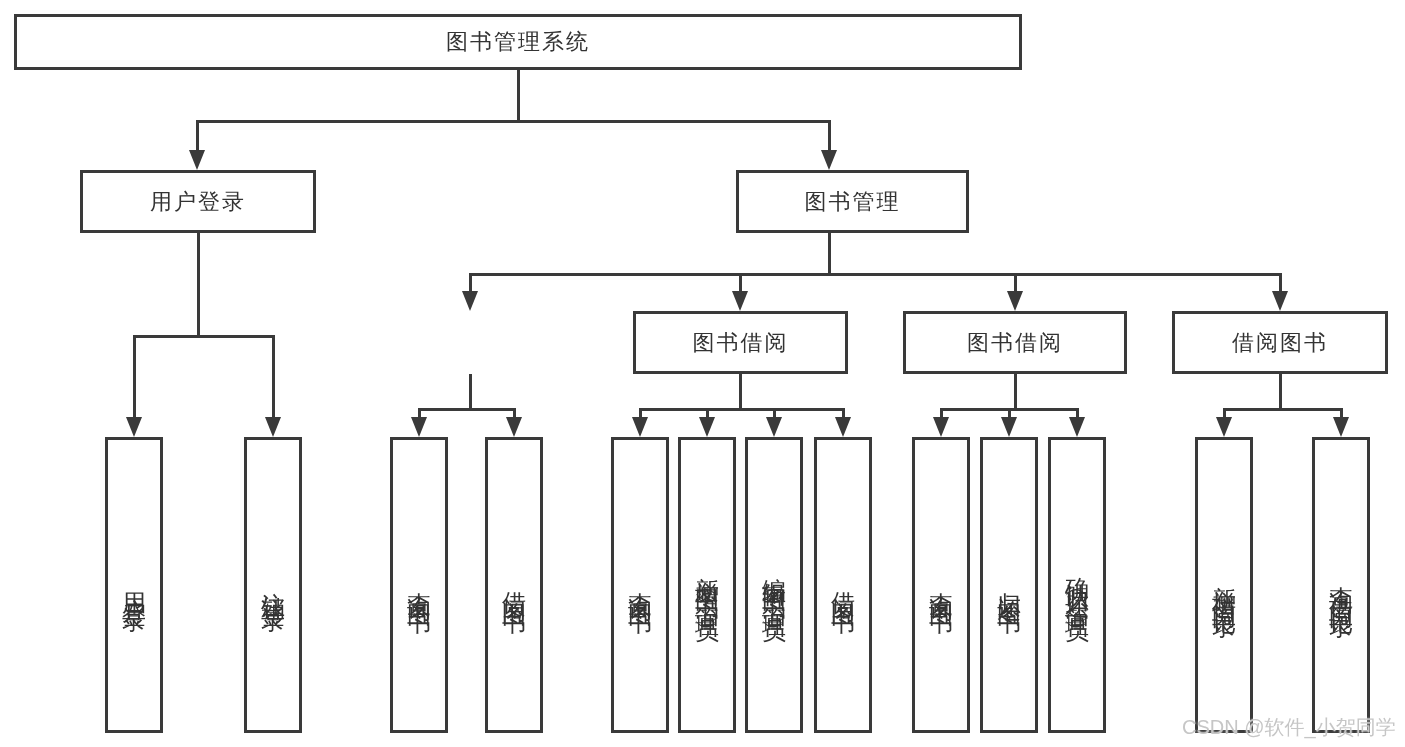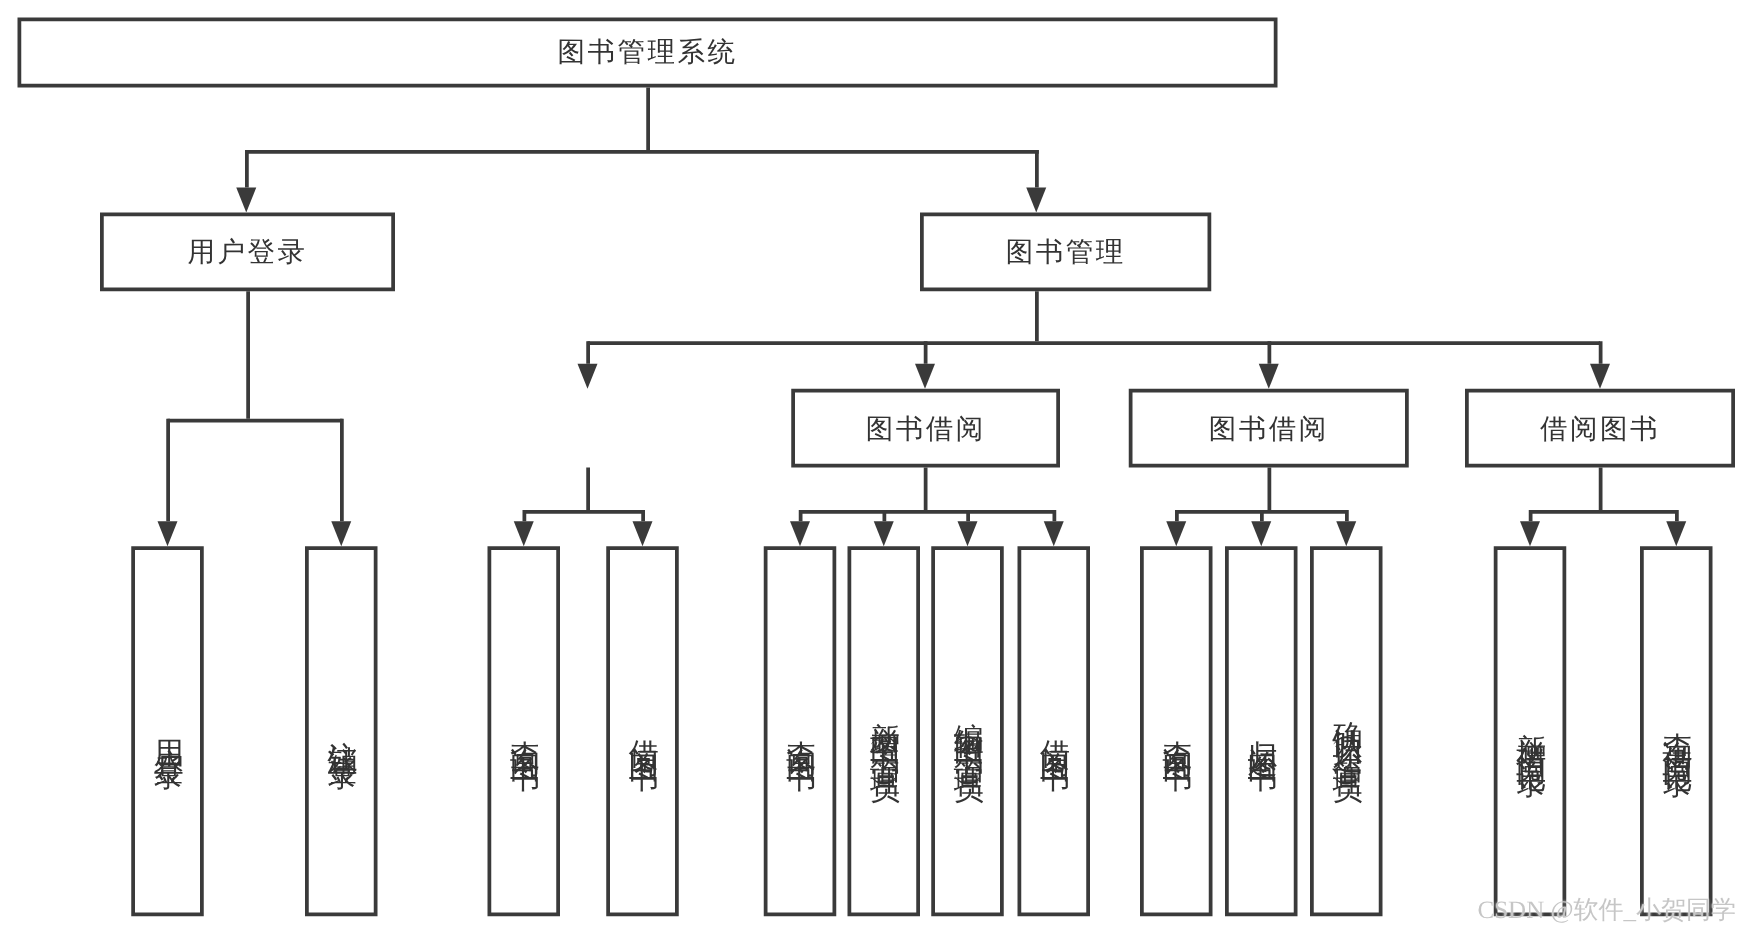--- a/index.html
+++ b/index.html
@@ -35,21 +35,20 @@
   .ah{
     position:absolute;width:0;height:0;
     border-left:8px solid transparent;
     border-right:8px solid transparent;
     border-top:20px solid var(--line);
   }
   .watermark{
     position:absolute;left:1182px;top:714px;
     font-size:20px;color:var(--wm);white-space:nowrap;
     text-shadow:0 0 2px #ffffff;
-    font-family:Liberation Serif, serif;
   }
 </style>
 </head>
 <body>
 
 <div class="canvas">
 
   <div class="box h" style="left:14px;top:14px;width:1008px;height:56px">
     <span>图书管理系统</span>
   </div>

